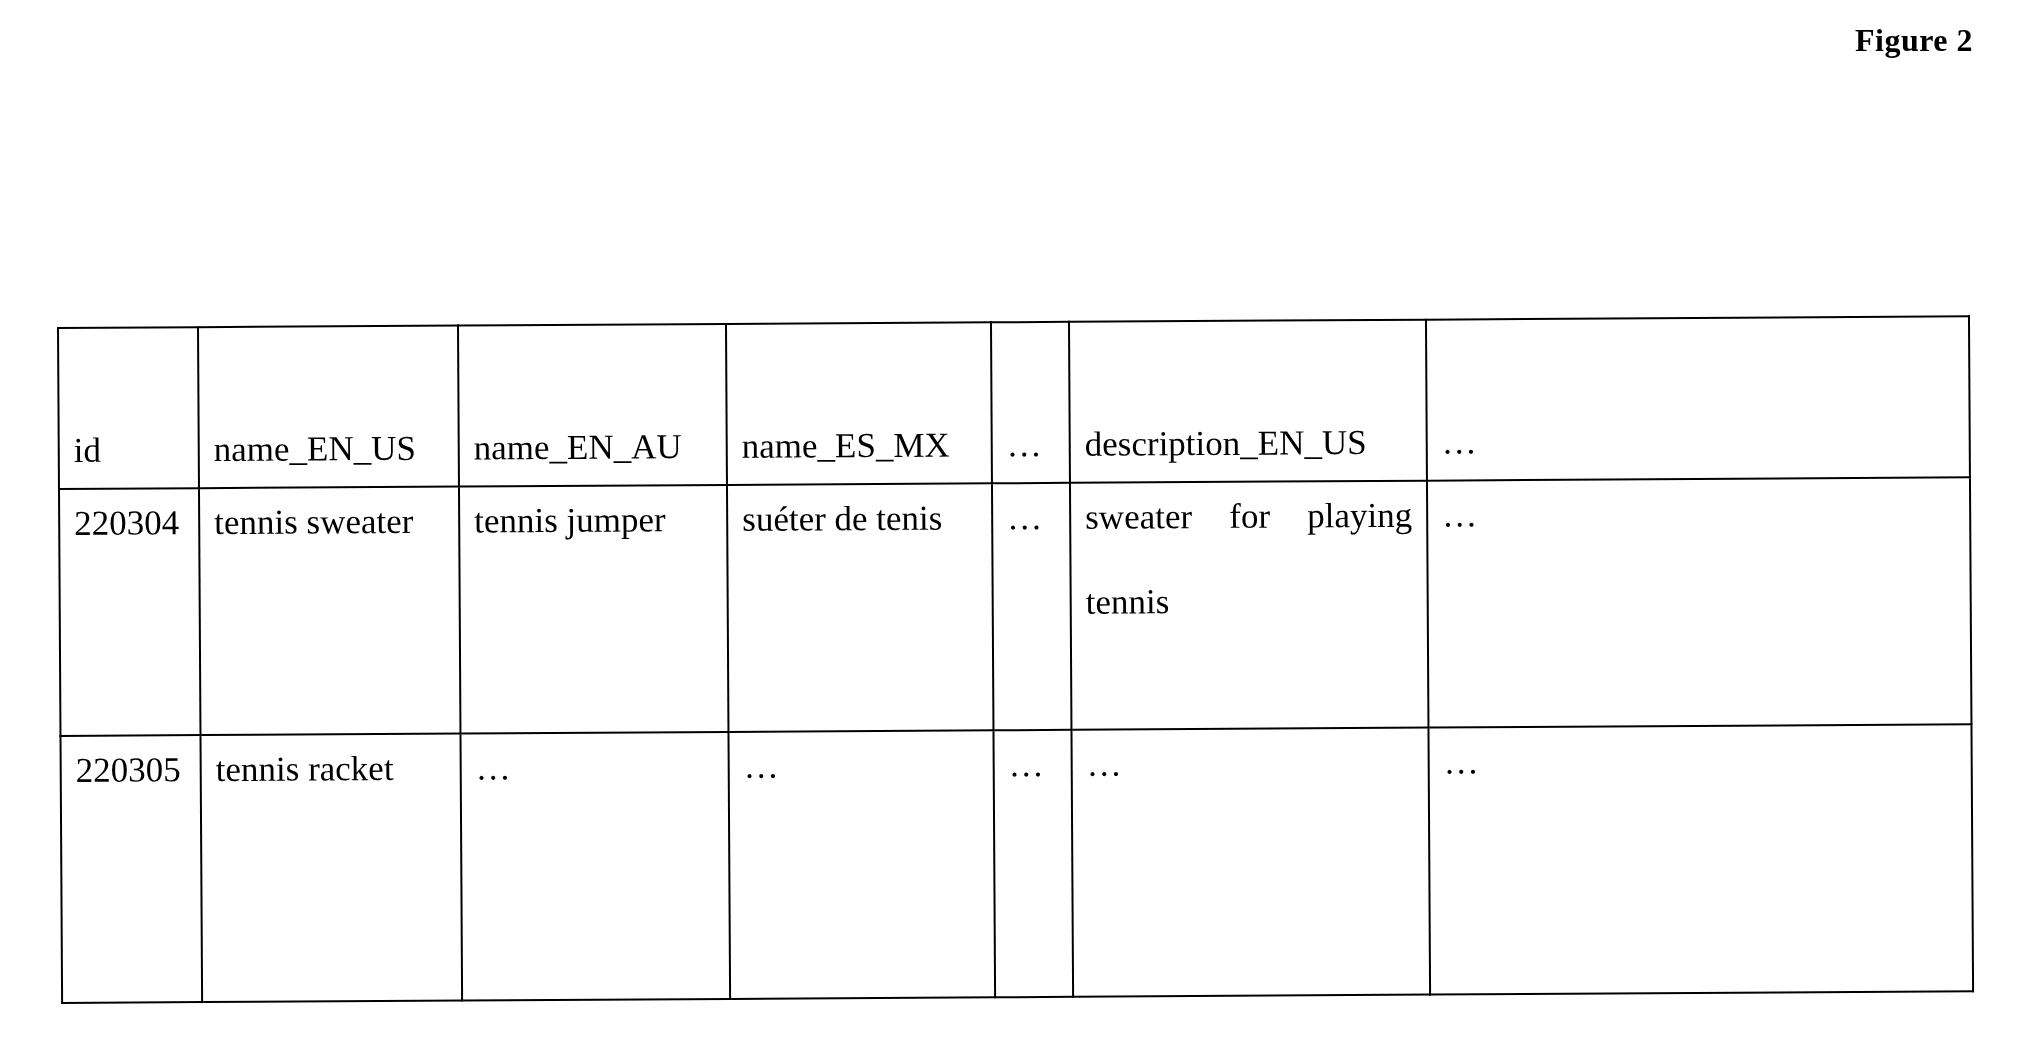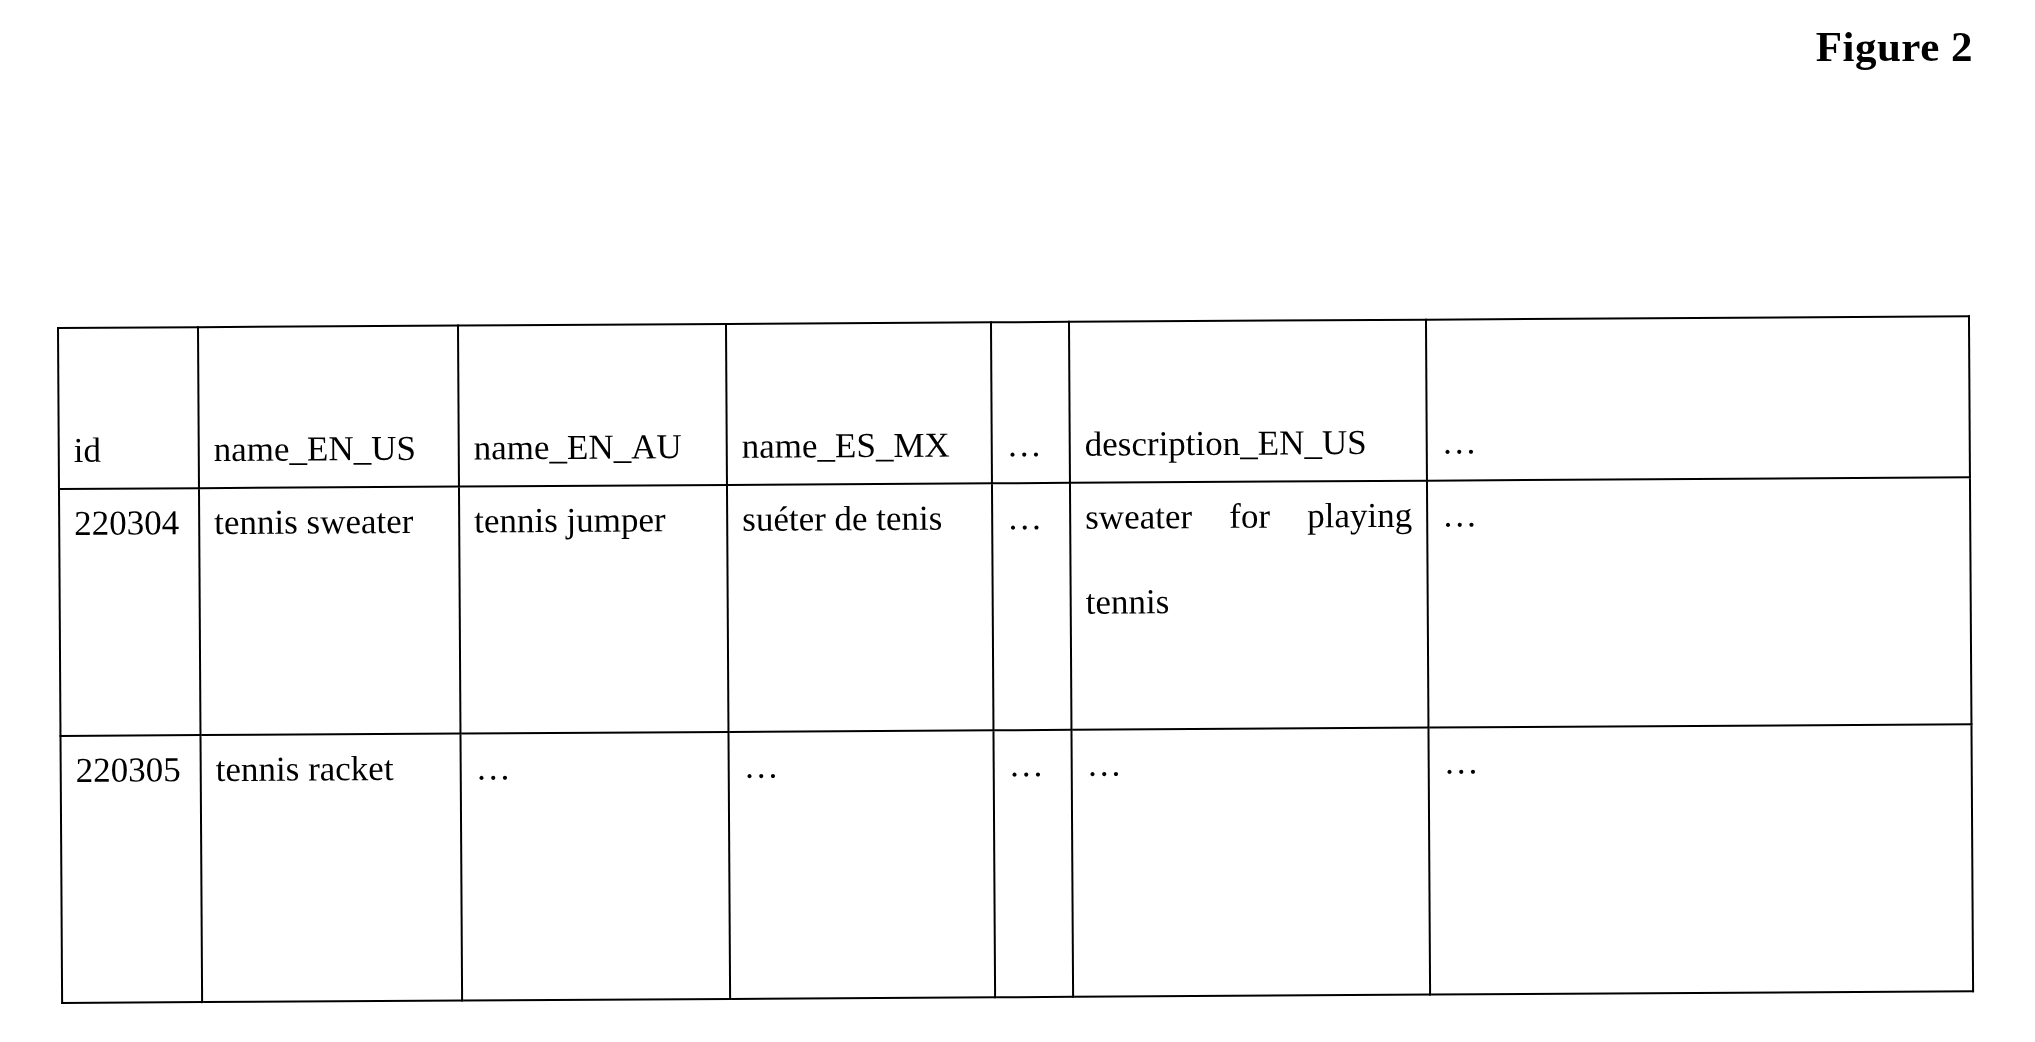--- a/index.html
+++ b/index.html
@@ -18,21 +18,21 @@
     -webkit-font-smoothing: none;
   }
 
   
   #figure-caption {
     position: absolute;
     top: 22px;
     right: 62px;
     font-family: "Liberation Serif", "DejaVu Serif", serif;
     font-weight: bold;
-    font-size: 43px;
+    font-size: 32px;
     letter-spacing: 0.5px;
     white-space: nowrap;
   }
 
   
   #table-wrap {
     position: absolute;
     left: 57px;
     top: 327px;
     width: 1911px;

